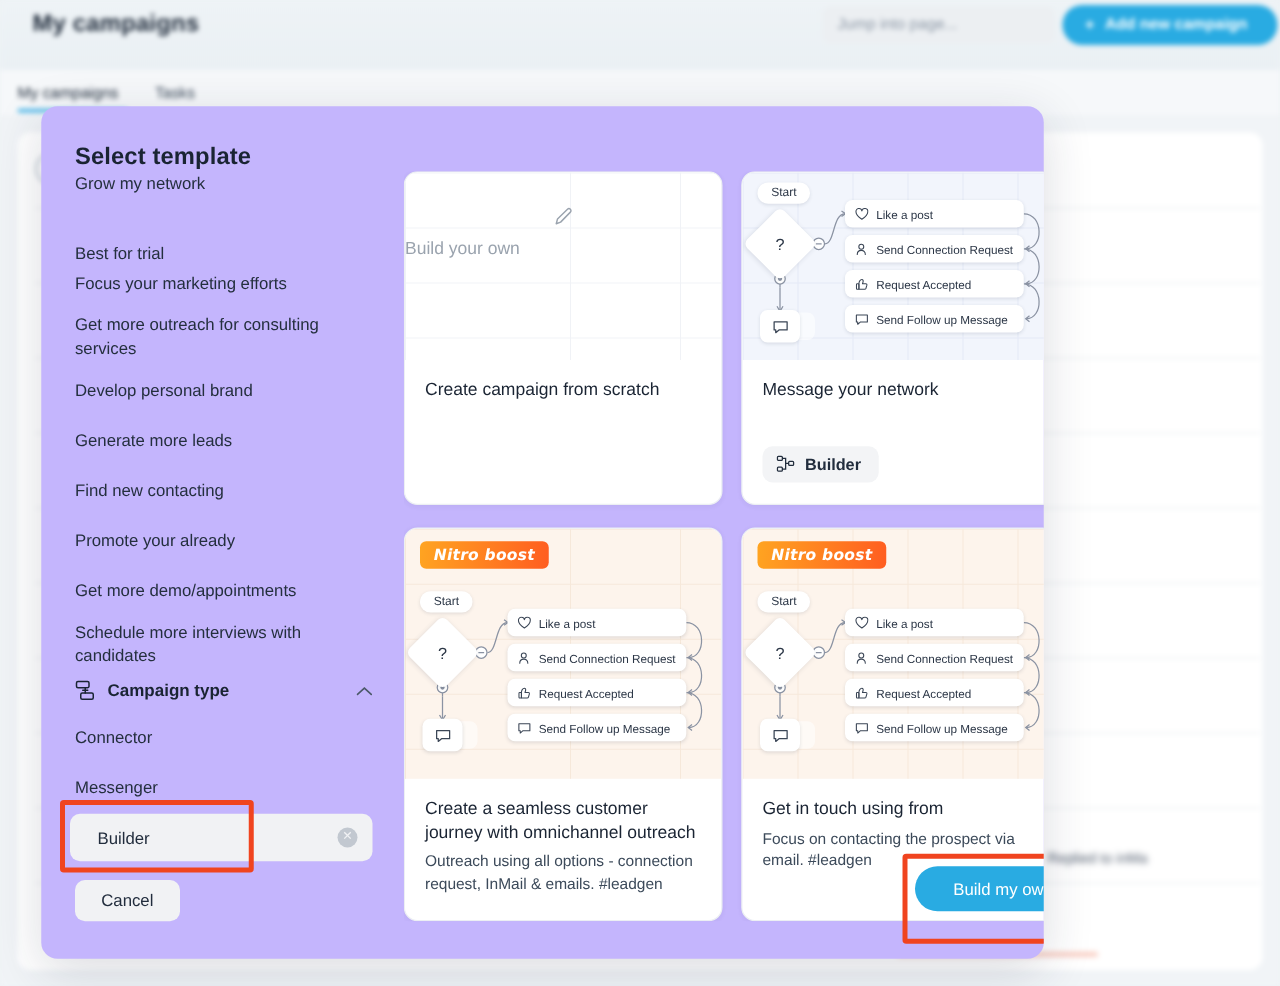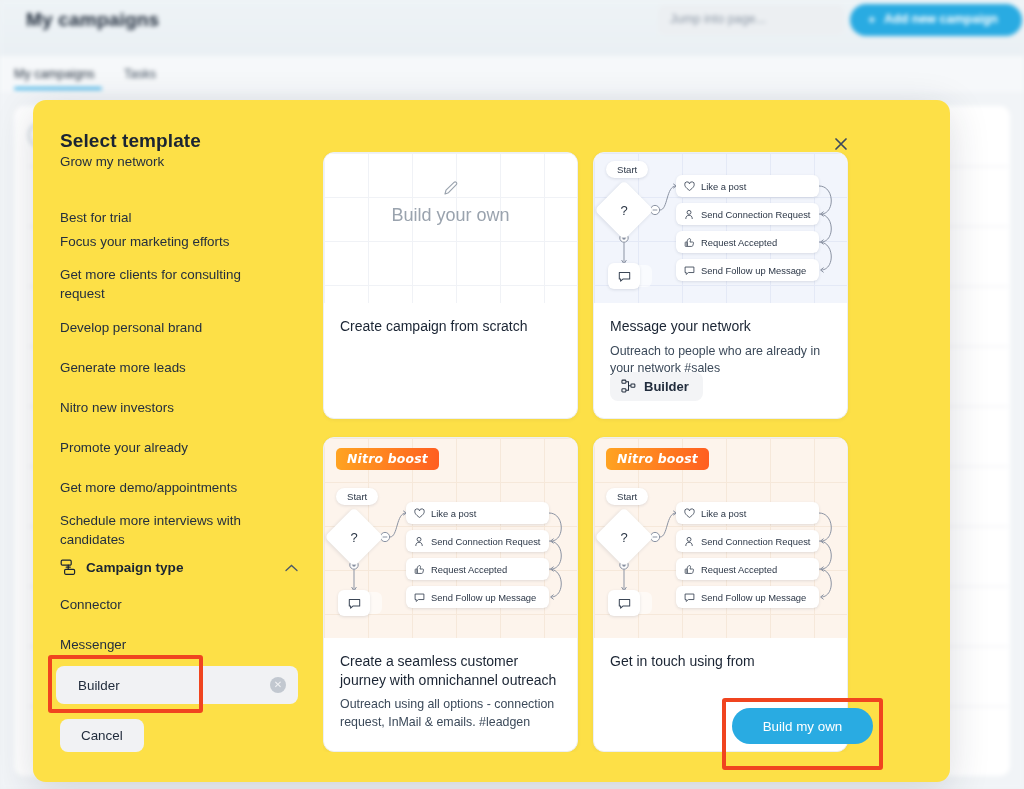--- a/index.html
+++ b/index.html
@@ -77,22 +77,22 @@
     position: absolute; top: 678px; height: 15px; background: #e6eaef;
     border-radius: 4px; filter: blur(1.6px);
   }
   .bg-redline {
     position: absolute; left: 718px; top: 762px; width: 160px; height: 3px;
     background: #f7bdae; filter: blur(1.2px);
   }
 
   
   .modal {
-    position: absolute; left: 33px; top: 100px; width: 917px; height: 682px;
-    background: #fde047; border-radius: 13px;
+    position: absolute; left: 33px; top: 85px; width: 802px; height: 682px;
+    background: #c4b5fd; border-radius: 13px;
     box-shadow: 0 10px 40px rgba(28,40,60,.16);
     overflow: hidden;
   }
   .modal-title {
     position: absolute; left: 27px; top: 30px;
     font-size: 19px; font-weight: bold; color: #1a2433; letter-spacing: .1px;
   }
   .modal-close {
     position: absolute; left: 797px; top: 33px;
     width: 22px; height: 22px; display: flex; align-items: center; justify-content: center;
@@ -177,21 +177,21 @@
     background-color: #fdf4ec;
     background-image:
       linear-gradient(to right, #f6e8da 1px, transparent 1px),
       linear-gradient(to bottom, #f6e8da 1px, transparent 1px);
     background-size: 44px 44px;
   }
   .thumb.tall { height: 200px; }
 
   .build-own-ph {
     position: absolute; left: 0; right: 0; top: 26px;
-    text-align: center; color: #9aa3ae; font-size: 18px;
+    color: #9aa3ae; font-size: 14px;
   }
   .pencil { display: block; margin: 0 auto 7px; }
 
   .nitro {
     position: absolute; left: 12px; top: 10px;
     padding: 3px 11px 4px;
     background: linear-gradient(95deg,#ffa421 0%, #ff5d20 100%);
     border-radius: 5px;
     color: #fff; font-size: 12.4px; font-weight: bold; font-style: italic;
     font-family: "DejaVu Sans", sans-serif;
@@ -307,24 +307,24 @@
     <div class="modal-close">
       <svg width="12" height="12" viewBox="0 0 12 12" aria-hidden="true">
         <path d="M1 1 L11 11 M11 1 L1 11" stroke="#3d4a5c" stroke-width="1.7" stroke-linecap="round" fill="none"></path>
       </svg>
     </div>
 
     <div class="sidebar">
       <div class="side-item" style="position:absolute;left:0;top:0;">Grow my network</div>
       <div class="side-item" style="position:absolute;left:0;top:40px;margin-top:16px;">Best for trial</div>
       <div class="side-item" style="position:absolute;left:0;top:80px;">Focus your marketing efforts</div>
-      <div class="side-item" style="position:absolute;left:0;top:113px;width:215px;">Get more clients for consulting request</div>
+      <div class="side-item" style="position:absolute;left:0;top:113px;width:215px;">Get more outreach for consulting services</div>
       <div class="side-item" style="position:absolute;left:0;top:166px;">Develop personal brand</div>
       <div class="side-item" style="position:absolute;left:0;top:206px;">Generate more leads</div>
-      <div class="side-item" style="position:absolute;left:0;top:246px;">Nitro new investors</div>
+      <div class="side-item" style="position:absolute;left:0;top:246px;">Find new contacting</div>
       <div class="side-item" style="position:absolute;left:0;top:286px;">Promote your already</div>
       <div class="side-item" style="position:absolute;left:0;top:326px;">Get more demo/appointments</div>
       <div class="side-item" style="position:absolute;left:0;top:359px;width:215px;">Schedule more interviews with candidates</div>
 
       <div class="side-group" style="position:absolute;left:0;top:407px;width:238px;align-items:center;">
         <span class="flow-ic">
           <svg width="17" height="17" viewBox="0 0 17 17" aria-hidden="true">
             <rect x="1.2" y="1.2" width="10" height="5" rx="1.2" fill="none" stroke="#1a2433" stroke-width="1.2"></rect>
             <rect x="4.6" y="10.3" width="10" height="5" rx="1.2" fill="none" stroke="#1a2433" stroke-width="1.2"></rect>
             <path d="M8.2 6.2 v4.1 M6.2 8.2 h4" stroke="#1a2433" stroke-width="1.2" stroke-linecap="round"></path>
@@ -420,21 +420,20 @@
             <div class="node" style="left:82px; top:106px; width:143px;">
               <svg viewBox="0 0 14 14" width="11" height="11" aria-hidden="true">
                 <path d="M1.4 2.6 h11.2 v7 H5.6 L2.8 12 V9.6 H1.4 Z" fill="none" stroke="#3b4656" stroke-width="1.1" stroke-linejoin="round"></path>
               </svg>
               <span>Send Follow up Message</span>
             </div>
           </div>
         </div>
         <div class="card-body">
           <div class="card-h">Message your network</div>
-          <div class="card-p">Outreach to people who are already in your network #sales</div>
         </div>
         <div class="builder-pill">
           <svg width="15" height="15" viewBox="0 0 16 16" aria-hidden="true">
             <rect x="1" y="1.2" width="4.2" height="3.4" rx="0.8" fill="none" stroke="#222d3d" stroke-width="1.1"></rect>
             <rect x="10.6" y="5.4" width="4.2" height="3.4" rx="0.8" fill="none" stroke="#222d3d" stroke-width="1.1"></rect>
             <rect x="1" y="10.4" width="4.2" height="3.4" rx="0.8" fill="none" stroke="#222d3d" stroke-width="1.1"></rect>
             <path d="M5.4 2.9 h2.6 v9.2 H5.4 M8 7.1 h2.4" stroke="#222d3d" stroke-width="1.1" fill="none"></path>
           </svg>
           <span>Builder</span>
         </div>
@@ -559,20 +558,21 @@
             <div class="node" style="left:82px; top:106px; width:143px;">
               <svg viewBox="0 0 14 14" width="11" height="11" aria-hidden="true">
                 <path d="M1.4 2.6 h11.2 v7 H5.6 L2.8 12 V9.6 H1.4 Z" fill="none" stroke="#3b4656" stroke-width="1.1" stroke-linejoin="round"></path>
               </svg>
               <span>Send Follow up Message</span>
             </div>
           </div>
         </div>
         <div class="card-body">
           <div class="card-h">Get in touch using from</div>
+          <div class="card-p">Focus on contacting the prospect via email. #leadgen</div>
         </div>
       </div>
 
     </div>
 
     <button class="build-my-own">Build my own</button>
 
     <div class="redbox redbox-builder"></div>
     <div class="redbox redbox-build-own"></div>
   </div>

